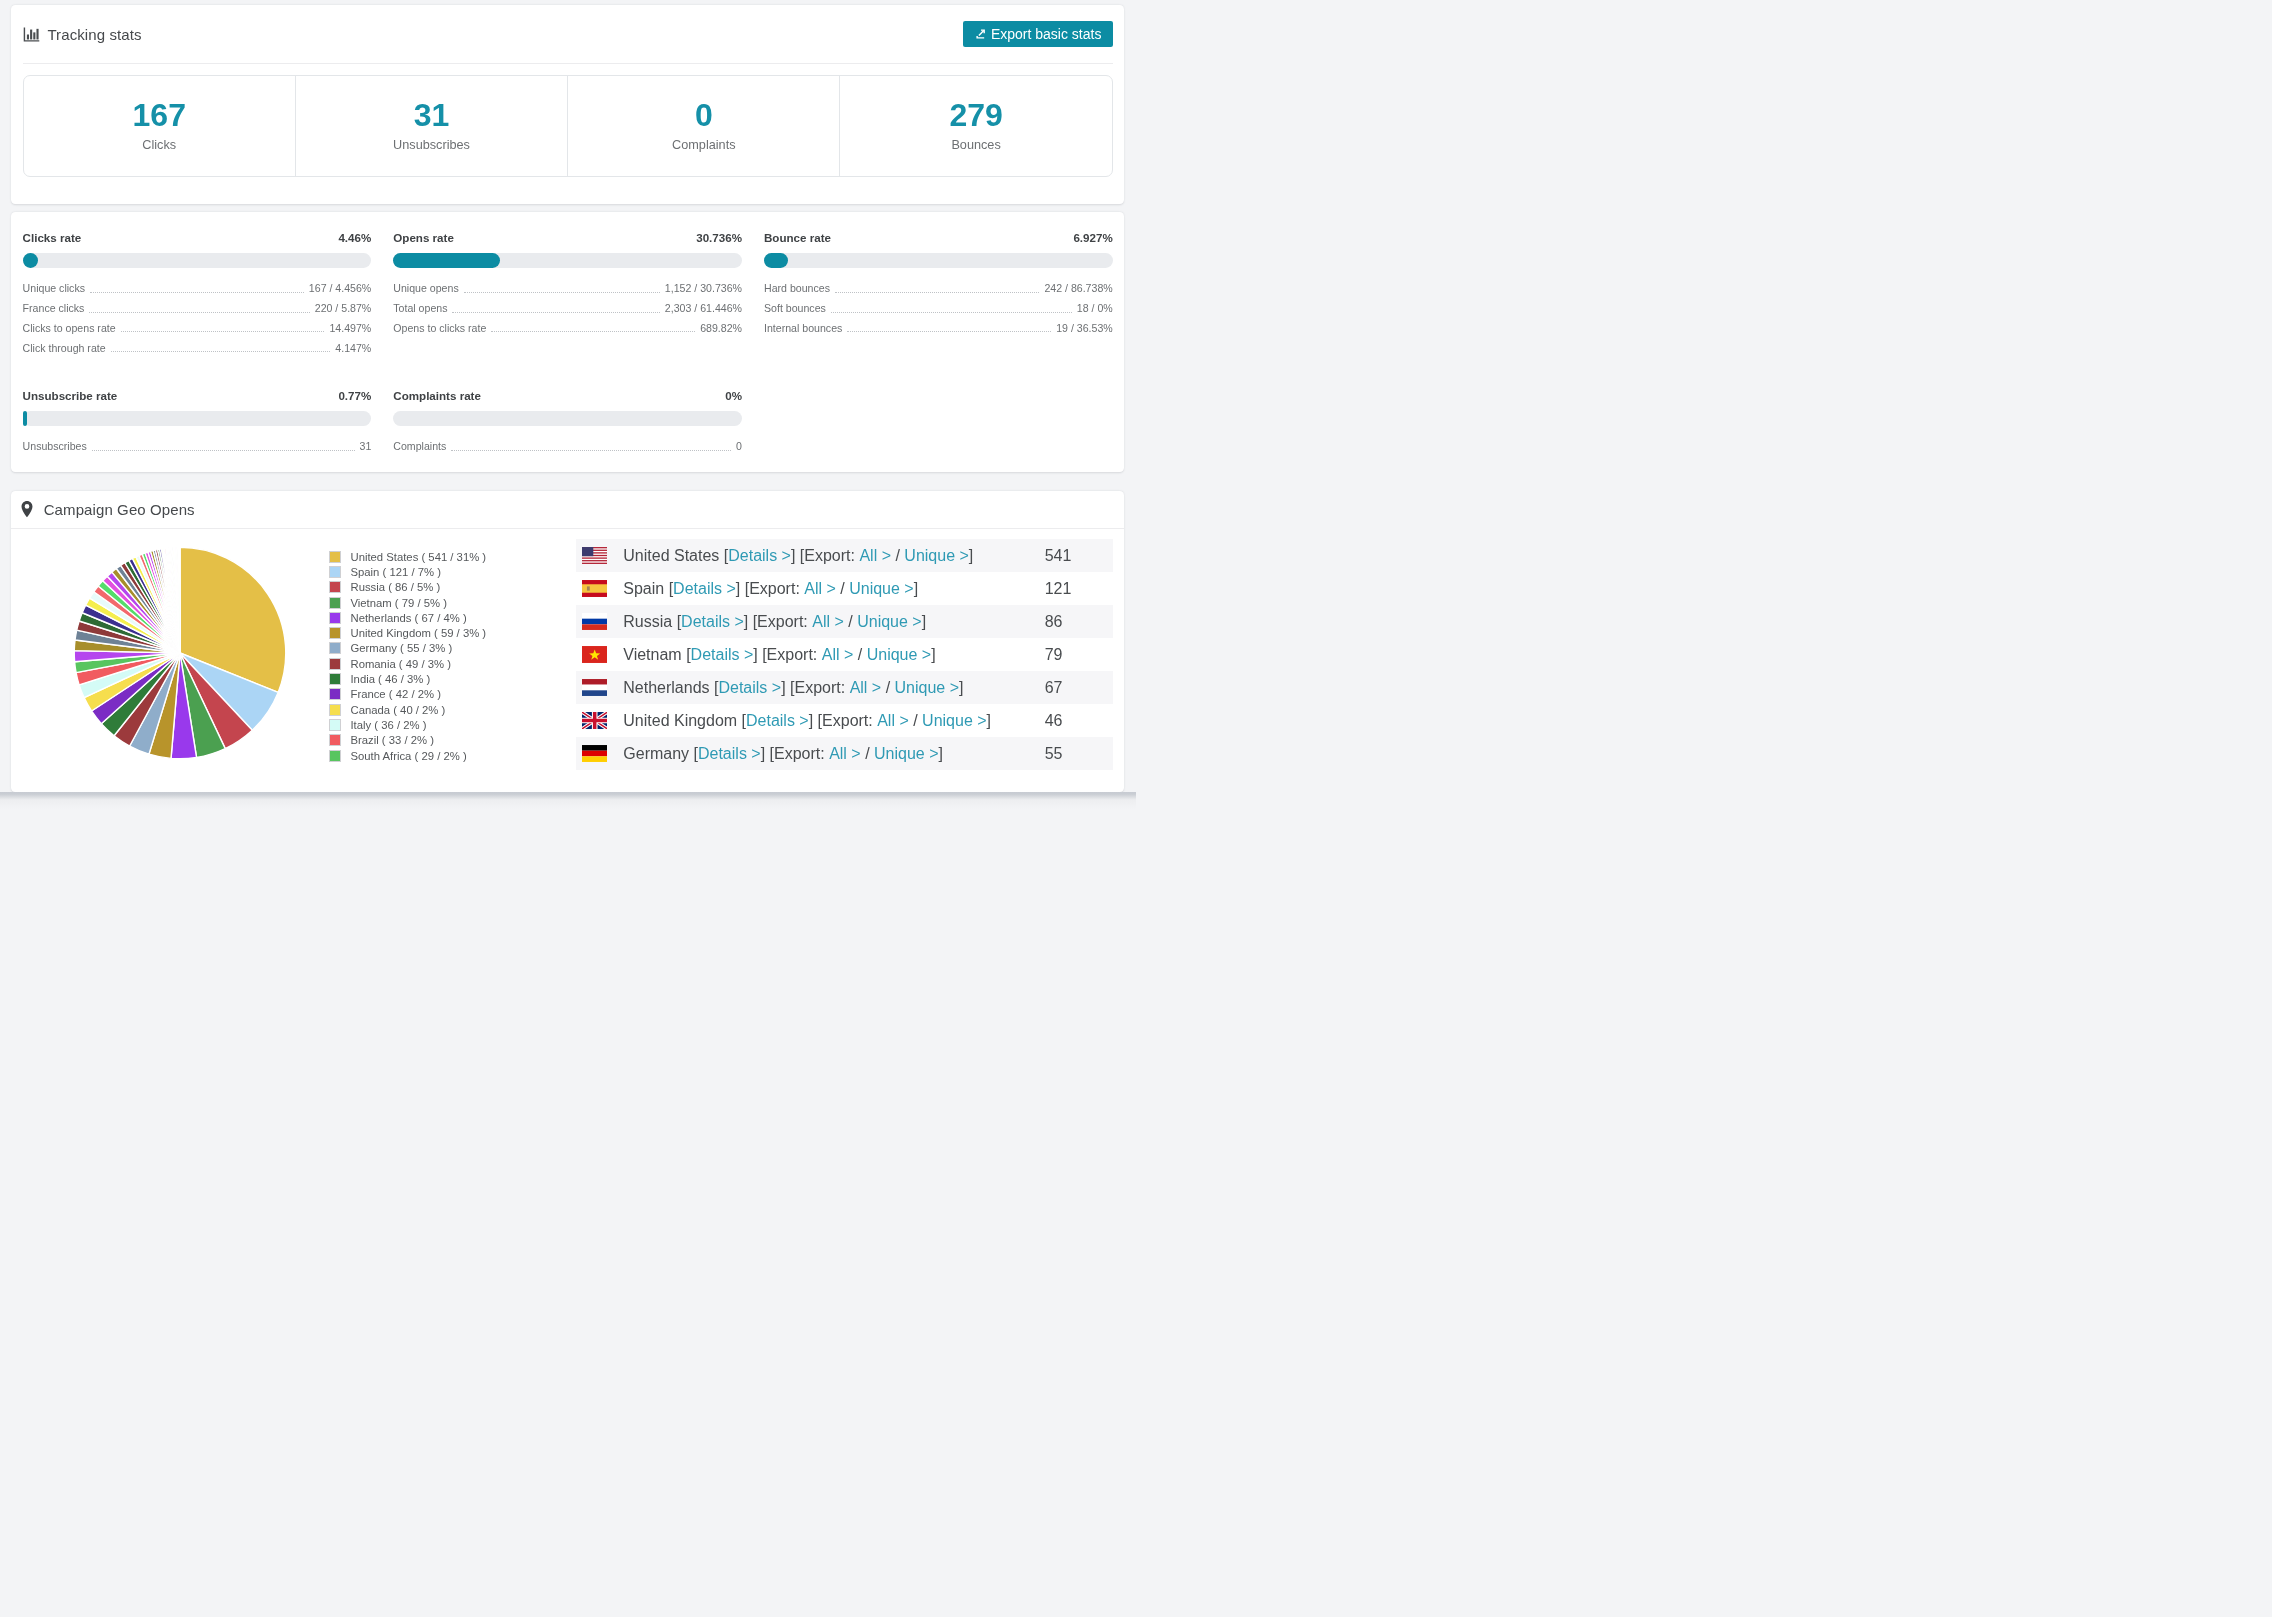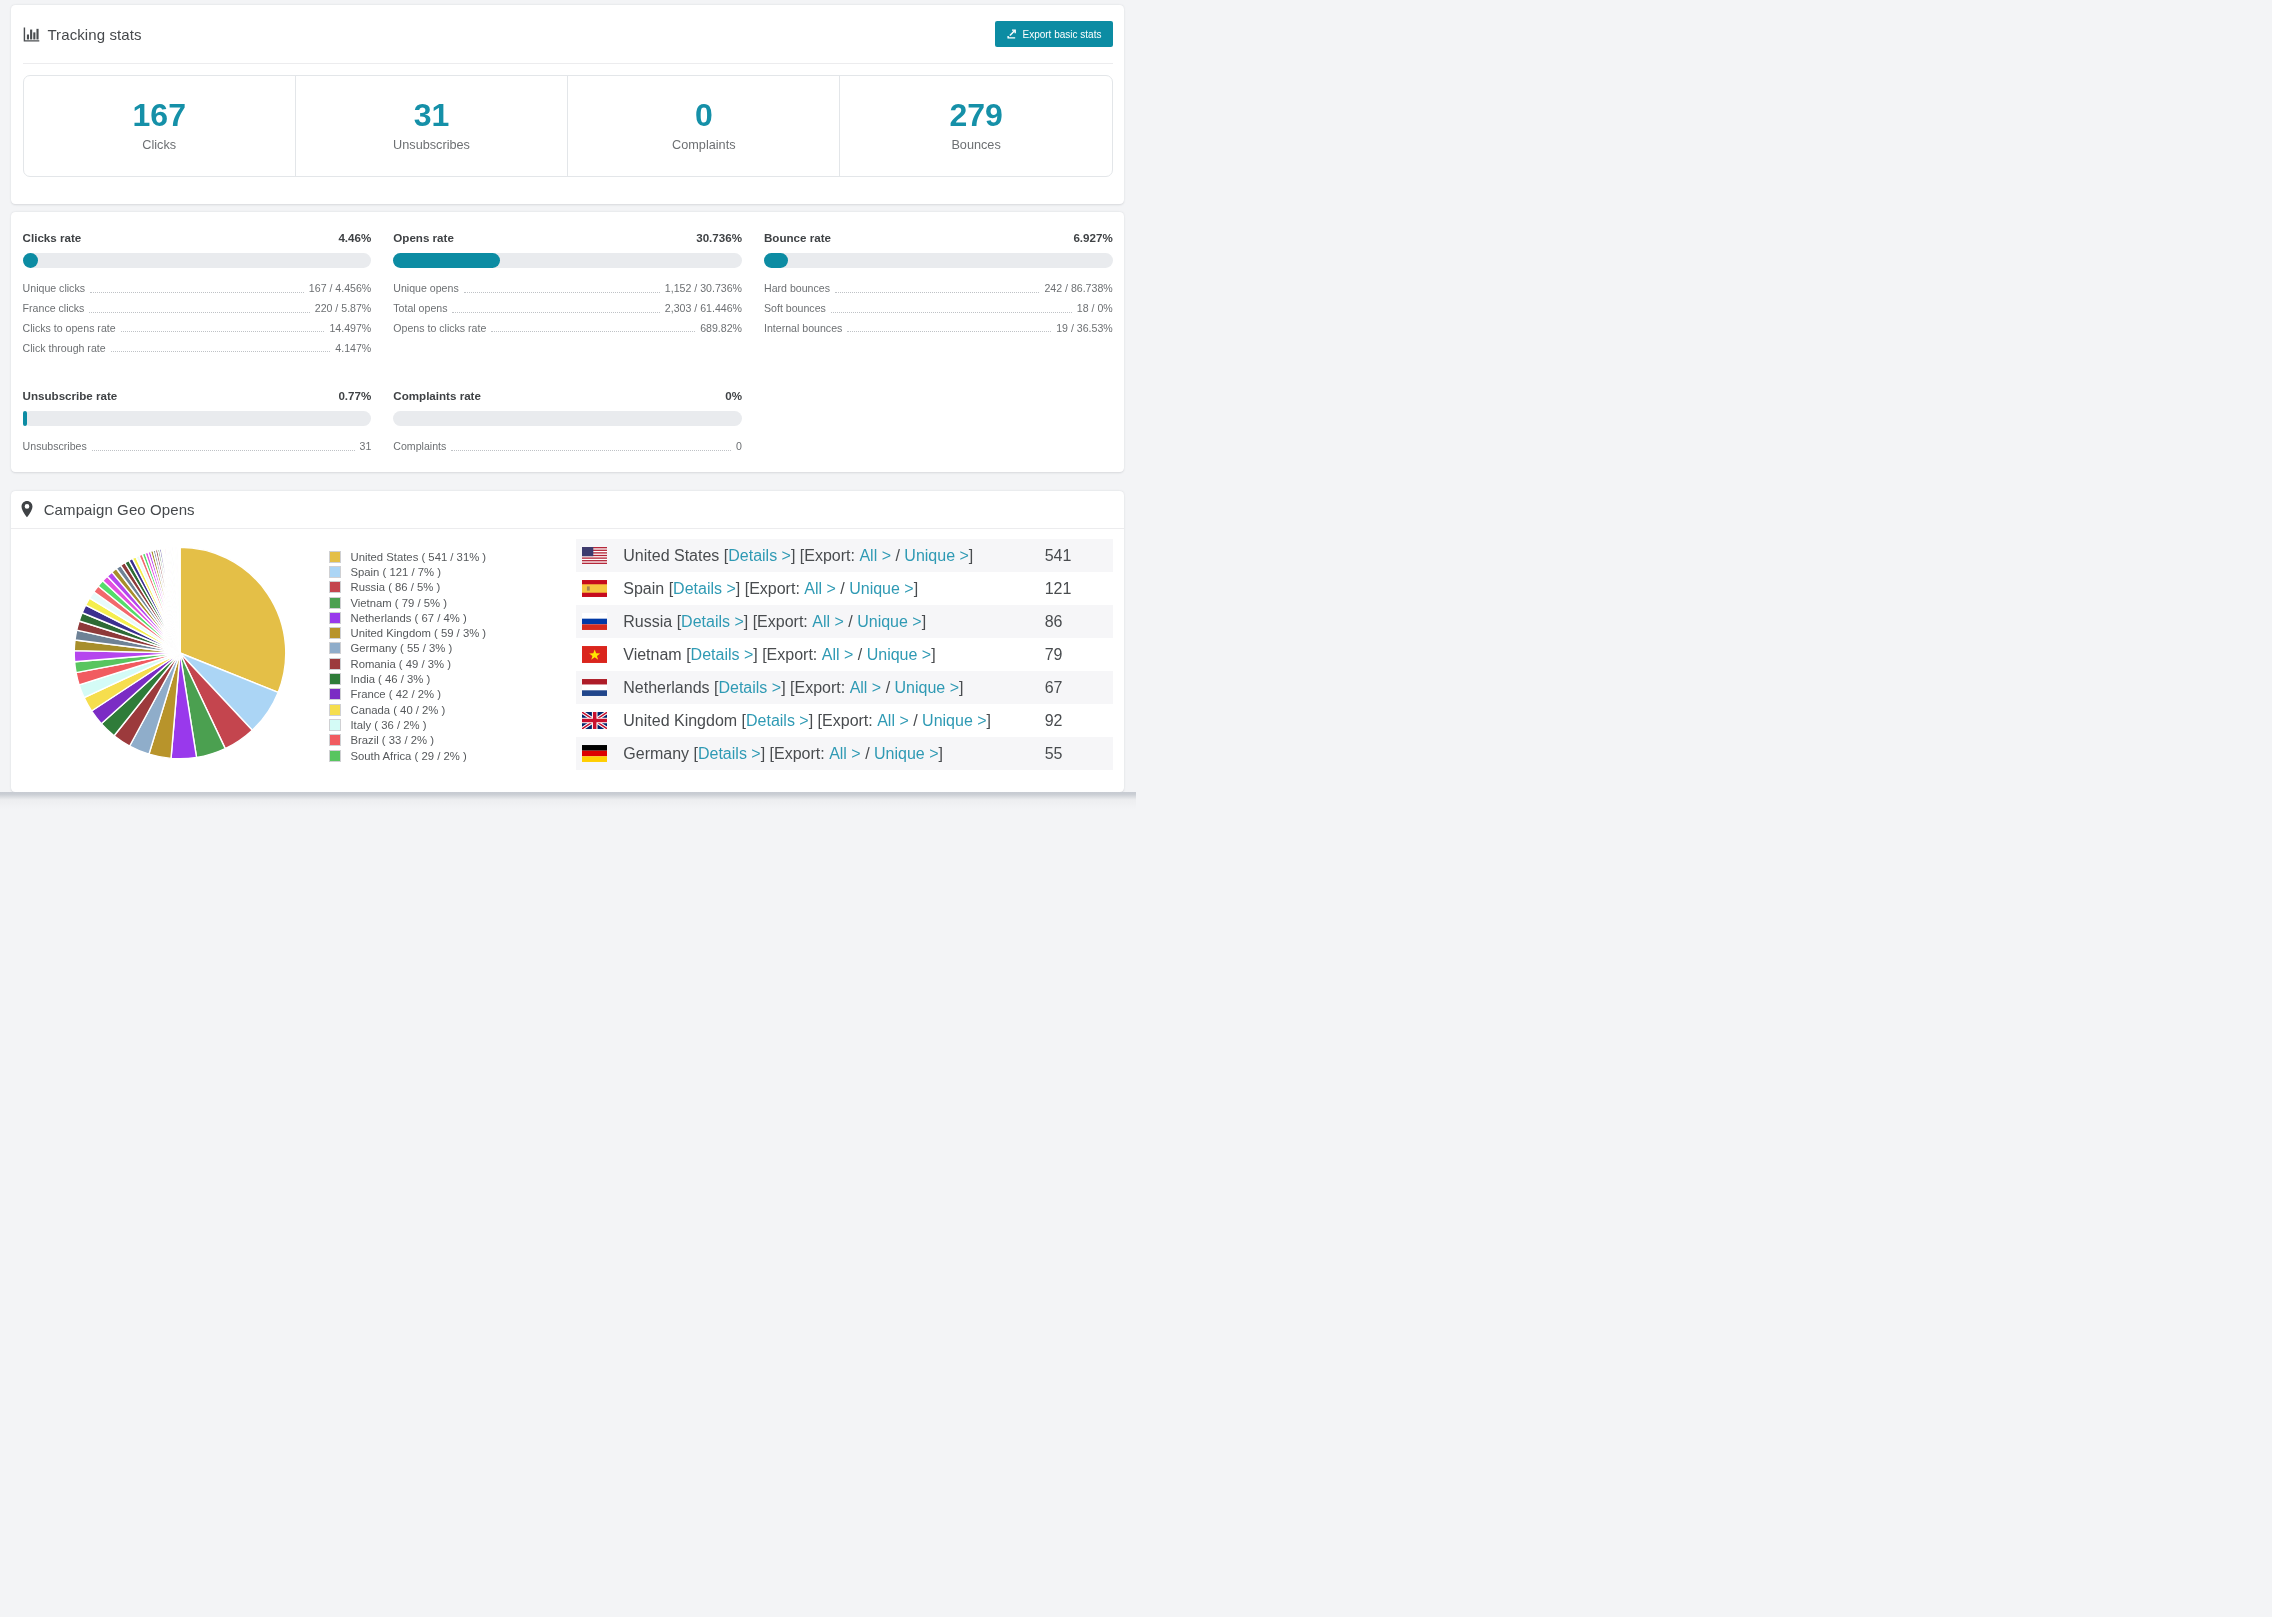--- a/index.html
+++ b/index.html
@@ -7,21 +7,21 @@
        position:relative;overflow:hidden;-webkit-font-smoothing:antialiased}
   .card{position:absolute;left:11.3px;right:12px;background:#fff;border-radius:4.2px;
         box-shadow:0 0.7px 2.1px rgba(25,30,45,.13)}
   #card-tracking{top:5px;height:199px}
   #card-rates{top:212px;height:260px}
   #card-geo{top:491px;height:301px;overflow:hidden}
   
   .card-header{display:flex;align-items:center;height:58px;padding:0 11.3px}
   .card-title{font-size:15px;color:#46494c;letter-spacing:0.1px}
   .hdr-icon{margin-right:7.8px;flex:none;display:flex}
-  .export-btn{margin-left:auto;background:#0c8ca3;color:#fff;font-size:10px;height:26px;
+  .export-btn{margin-left:auto;background:#0c8ca3;color:#fff;font-size:14px;height:26px;
               padding:0 11.3px;border:none;border-radius:2.1px;display:flex;align-items:center;
               gap:5px;cursor:pointer;font-family:inherit}
   .hdr-divider{border-top:0.7px solid #ececee;margin:0 11.3px}
   .stats-row{display:flex;margin:10.6px 11.3px 0;border:0.7px solid #e3e6e9;border-radius:7px;height:100px;overflow:hidden}
   .stat-cell{flex:1;display:flex;flex-direction:column;justify-content:center;align-items:center;
              border-right:0.7px solid #e3e6e9}
   .stat-cell:last-child{border-right:none}
   .stat-value{font-size:32px;font-weight:bold;color:#1590a8;line-height:1}
   .stat-label{font-size:12.7px;color:#6d7073;margin-top:6.4px}
   
@@ -477,21 +477,21 @@
             </span>
             <span>United Kingdom</span>
             <span class="punct sp"> [</span>
             <a class="geo-link">Details &gt;</a>
             <span class="punct sp">] [Export: </span>
             <a class="geo-link">All &gt;</a>
             <span class="punct sp"> / </span>
             <a class="geo-link">Unique &gt;</a>
             <span class="punct">]</span>
           </div>
-          <div class="total-cell">92</div>
+          <div class="total-cell">46</div>
         </div>
         <div class="t-row striped">
           <div class="country-cell">
             <span class="flag">
               <svg width="25.4" height="17" viewBox="0 0 36 24">
                 <rect width="36" height="8" fill="#000"></rect>
                 <rect y="8" width="36" height="8" fill="#dd0000"></rect>
                 <rect y="16" width="36" height="8" fill="#ffce00"></rect>
               </svg>
             </span>

